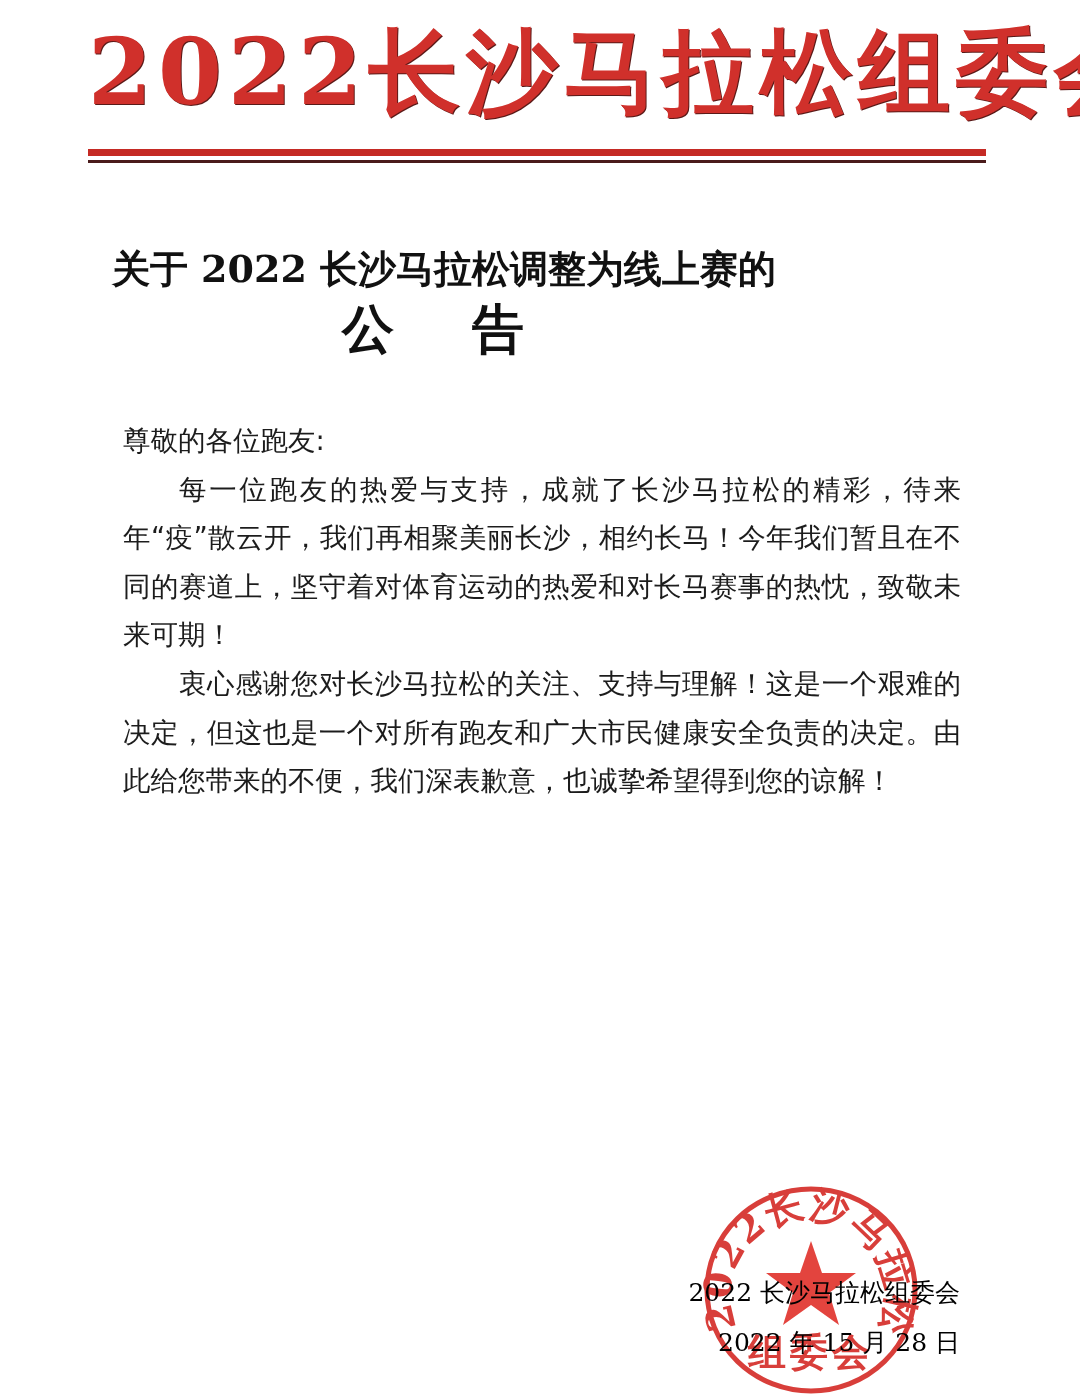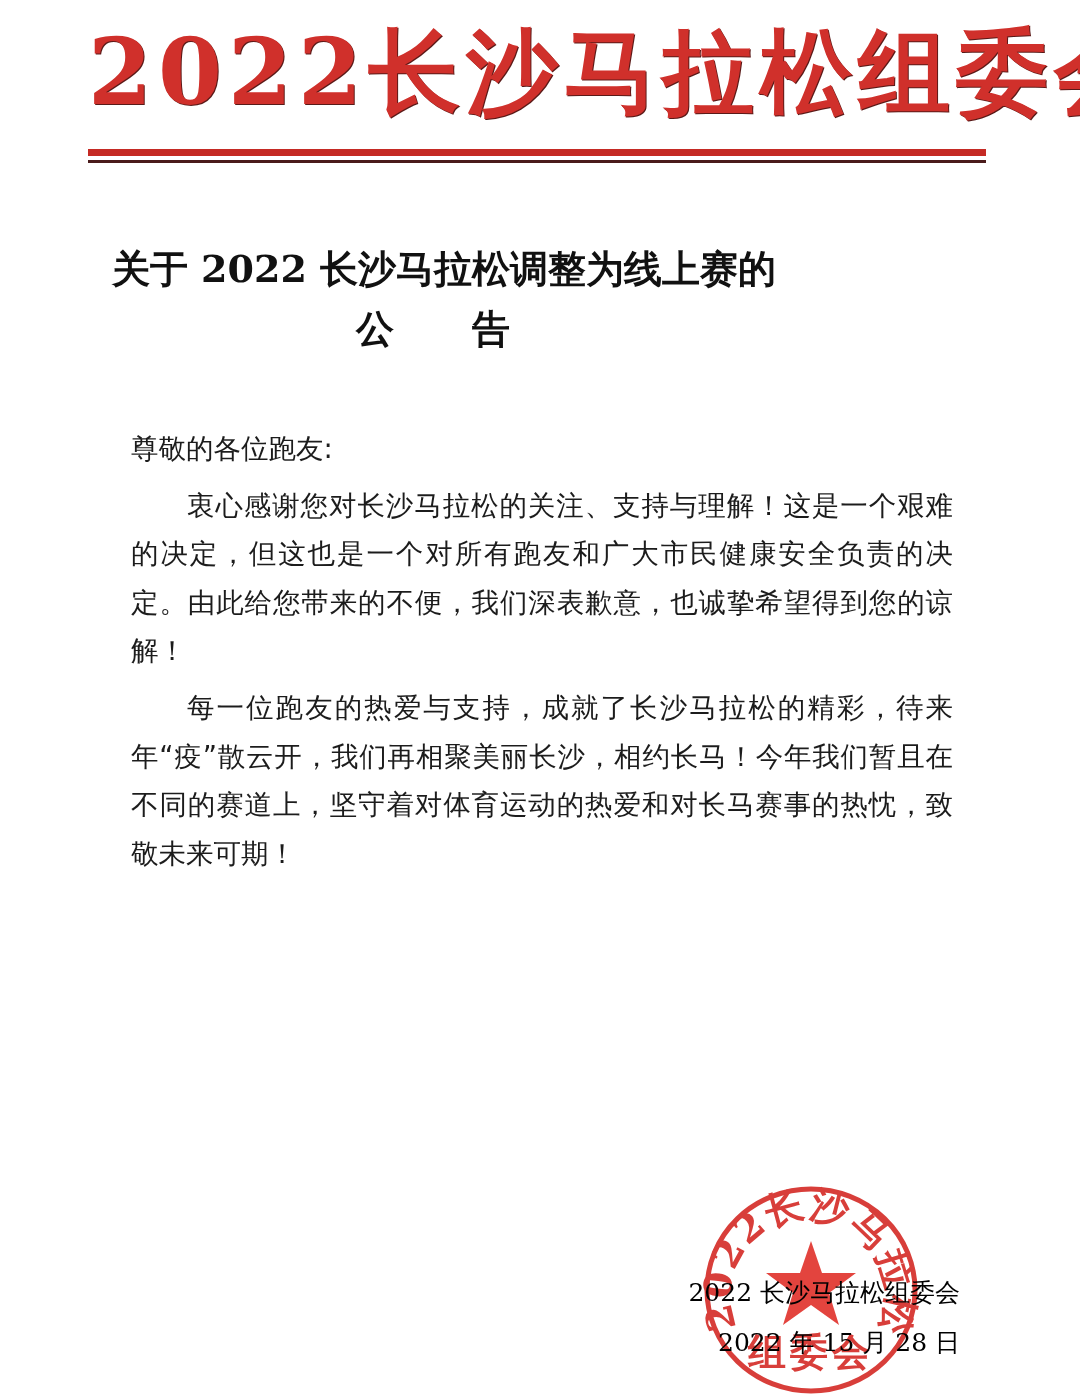--- a/index.html
+++ b/index.html
@@ -18,28 +18,28 @@
     position: absolute; left: 88px; top: 149px; width: 898px; height: 7px; background: #c52a24;
   }
   .rule-thin {
     position: absolute; left: 88px; top: 160px; width: 898px; height: 3px; background: #4a1b1b;
   }
   .title {
     position: absolute; left: 0; width: 888px; text-align: center;
     font-family: "DejaVu Serif", "Liberation Serif", serif; font-weight: bold; color: #111;
   }
   .title-line1 { top: 245px; font-size: 38px; line-height: 48px; }
-  .title-line2 { top: 305px; font-size: 38px; line-height: 48px; letter-spacing: 78px; padding-left: 56px; box-sizing: border-box; }
+  .title-line2 { top: 305px; font-size: 52px; line-height: 48px; letter-spacing: 78px; padding-left: 56px; box-sizing: border-box; }
   .body {
     position: absolute; left: 123px; top: 416px; width: 838px;
     font-family: "DejaVu Sans", "Liberation Sans", sans-serif;
     font-size: 27.5px; line-height: 48.6px; color: #1c1c1c;
     text-align: justify;
   }
-  .body p { margin: 8px; }
+  .body p { margin: 0; }
   .body .indent { text-indent: 56px; }
   .body .salutation { margin-bottom: 0; }
   .signature {
     position: absolute; right: 120px; width: 340px; text-align: right;
     font-family: "DejaVu Serif", "Liberation Serif", serif; font-size: 25px; color: #000000;
     z-index: 3;
     margin-top: 40px;
   }
   .sig-org { top: 1236px; }
   .sig-date { top: 1286px; }
@@ -53,22 +53,22 @@
 
 <div class="letterhead">2022长沙马拉松组委会</div>
 <div class="rule-thick"></div>
 <div class="rule-thin"></div>
 
 <div class="title title-line1">关于 2022 长沙马拉松调整为线上赛的</div>
 <div class="title title-line2">公告</div>
 
 <div class="body">
   <p class="salutation">尊敬的各位跑友:</p>
+  <p class="indent">每一位跑友的热爱与支持，成就了长沙马拉松的精彩，待来年“疫”散云开，我们再相聚美丽长沙，相约长马！今年我们暂且在不同的赛道上，坚守着对体育运动的热爱和对长马赛事的热忱，致敬未来可期！</p>
   <p class="indent">衷心感谢您对长沙马拉松的关注、支持与理解！这是一个艰难的决定，但这也是一个对所有跑友和广大市民健康安全负责的决定。由此给您带来的不便，我们深表歉意，也诚挚希望得到您的谅解！</p>
-  <p class="indent">每一位跑友的热爱与支持，成就了长沙马拉松的精彩，待来年“疫”散云开，我们再相聚美丽长沙，相约长马！今年我们暂且在不同的赛道上，坚守着对体育运动的热爱和对长马赛事的热忱，致敬未来可期！</p>
 </div>
 
 <svg class="seal" viewBox="0 0 222 214" xmlns="http://www.w3.org/2000/svg">
   <defs>
     <path id="sealArc" d="M 40 150 A 78 78 0 1 1 182 140" fill="none"></path>
   </defs>
   <ellipse cx="111" cy="107" rx="104" ry="101" fill="none" stroke="#d42a25" stroke-width="5"></ellipse>
   <text font-family="DejaVu Serif, serif" font-size="38" font-weight="bold" fill="#d42a25" letter-spacing="2">
     <textPath href="#sealArc" startOffset="2%">2022长沙马拉松</textPath>
   </text>

